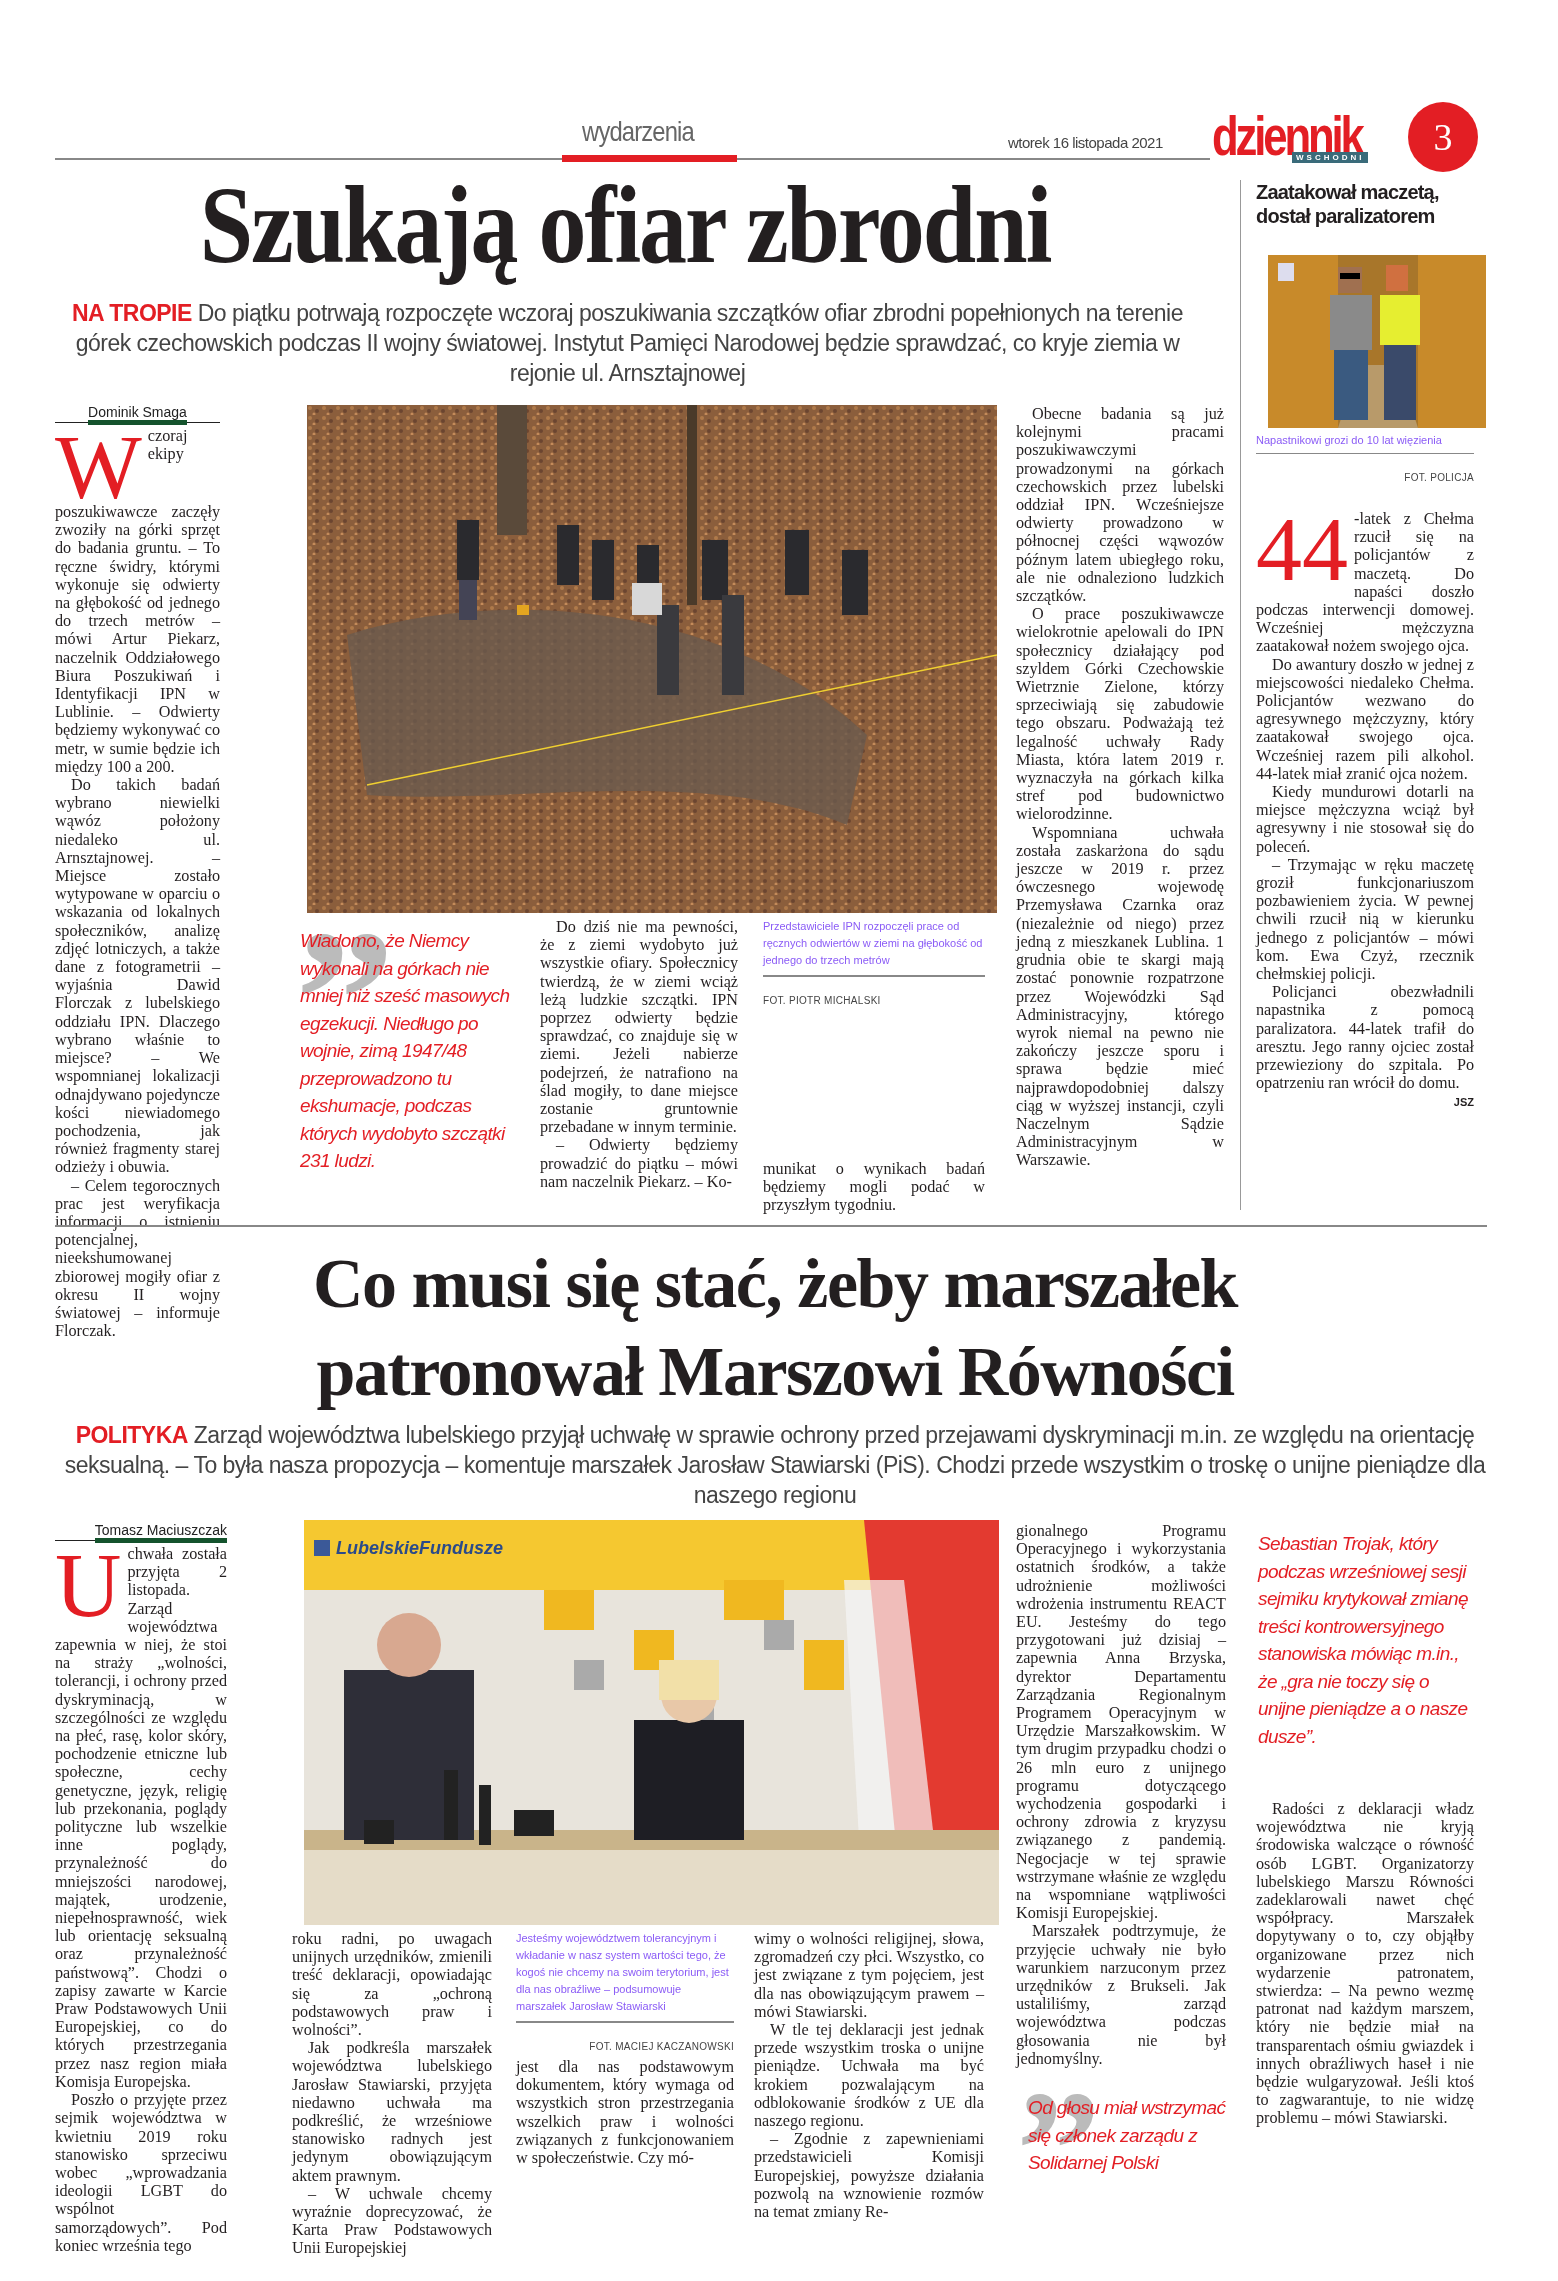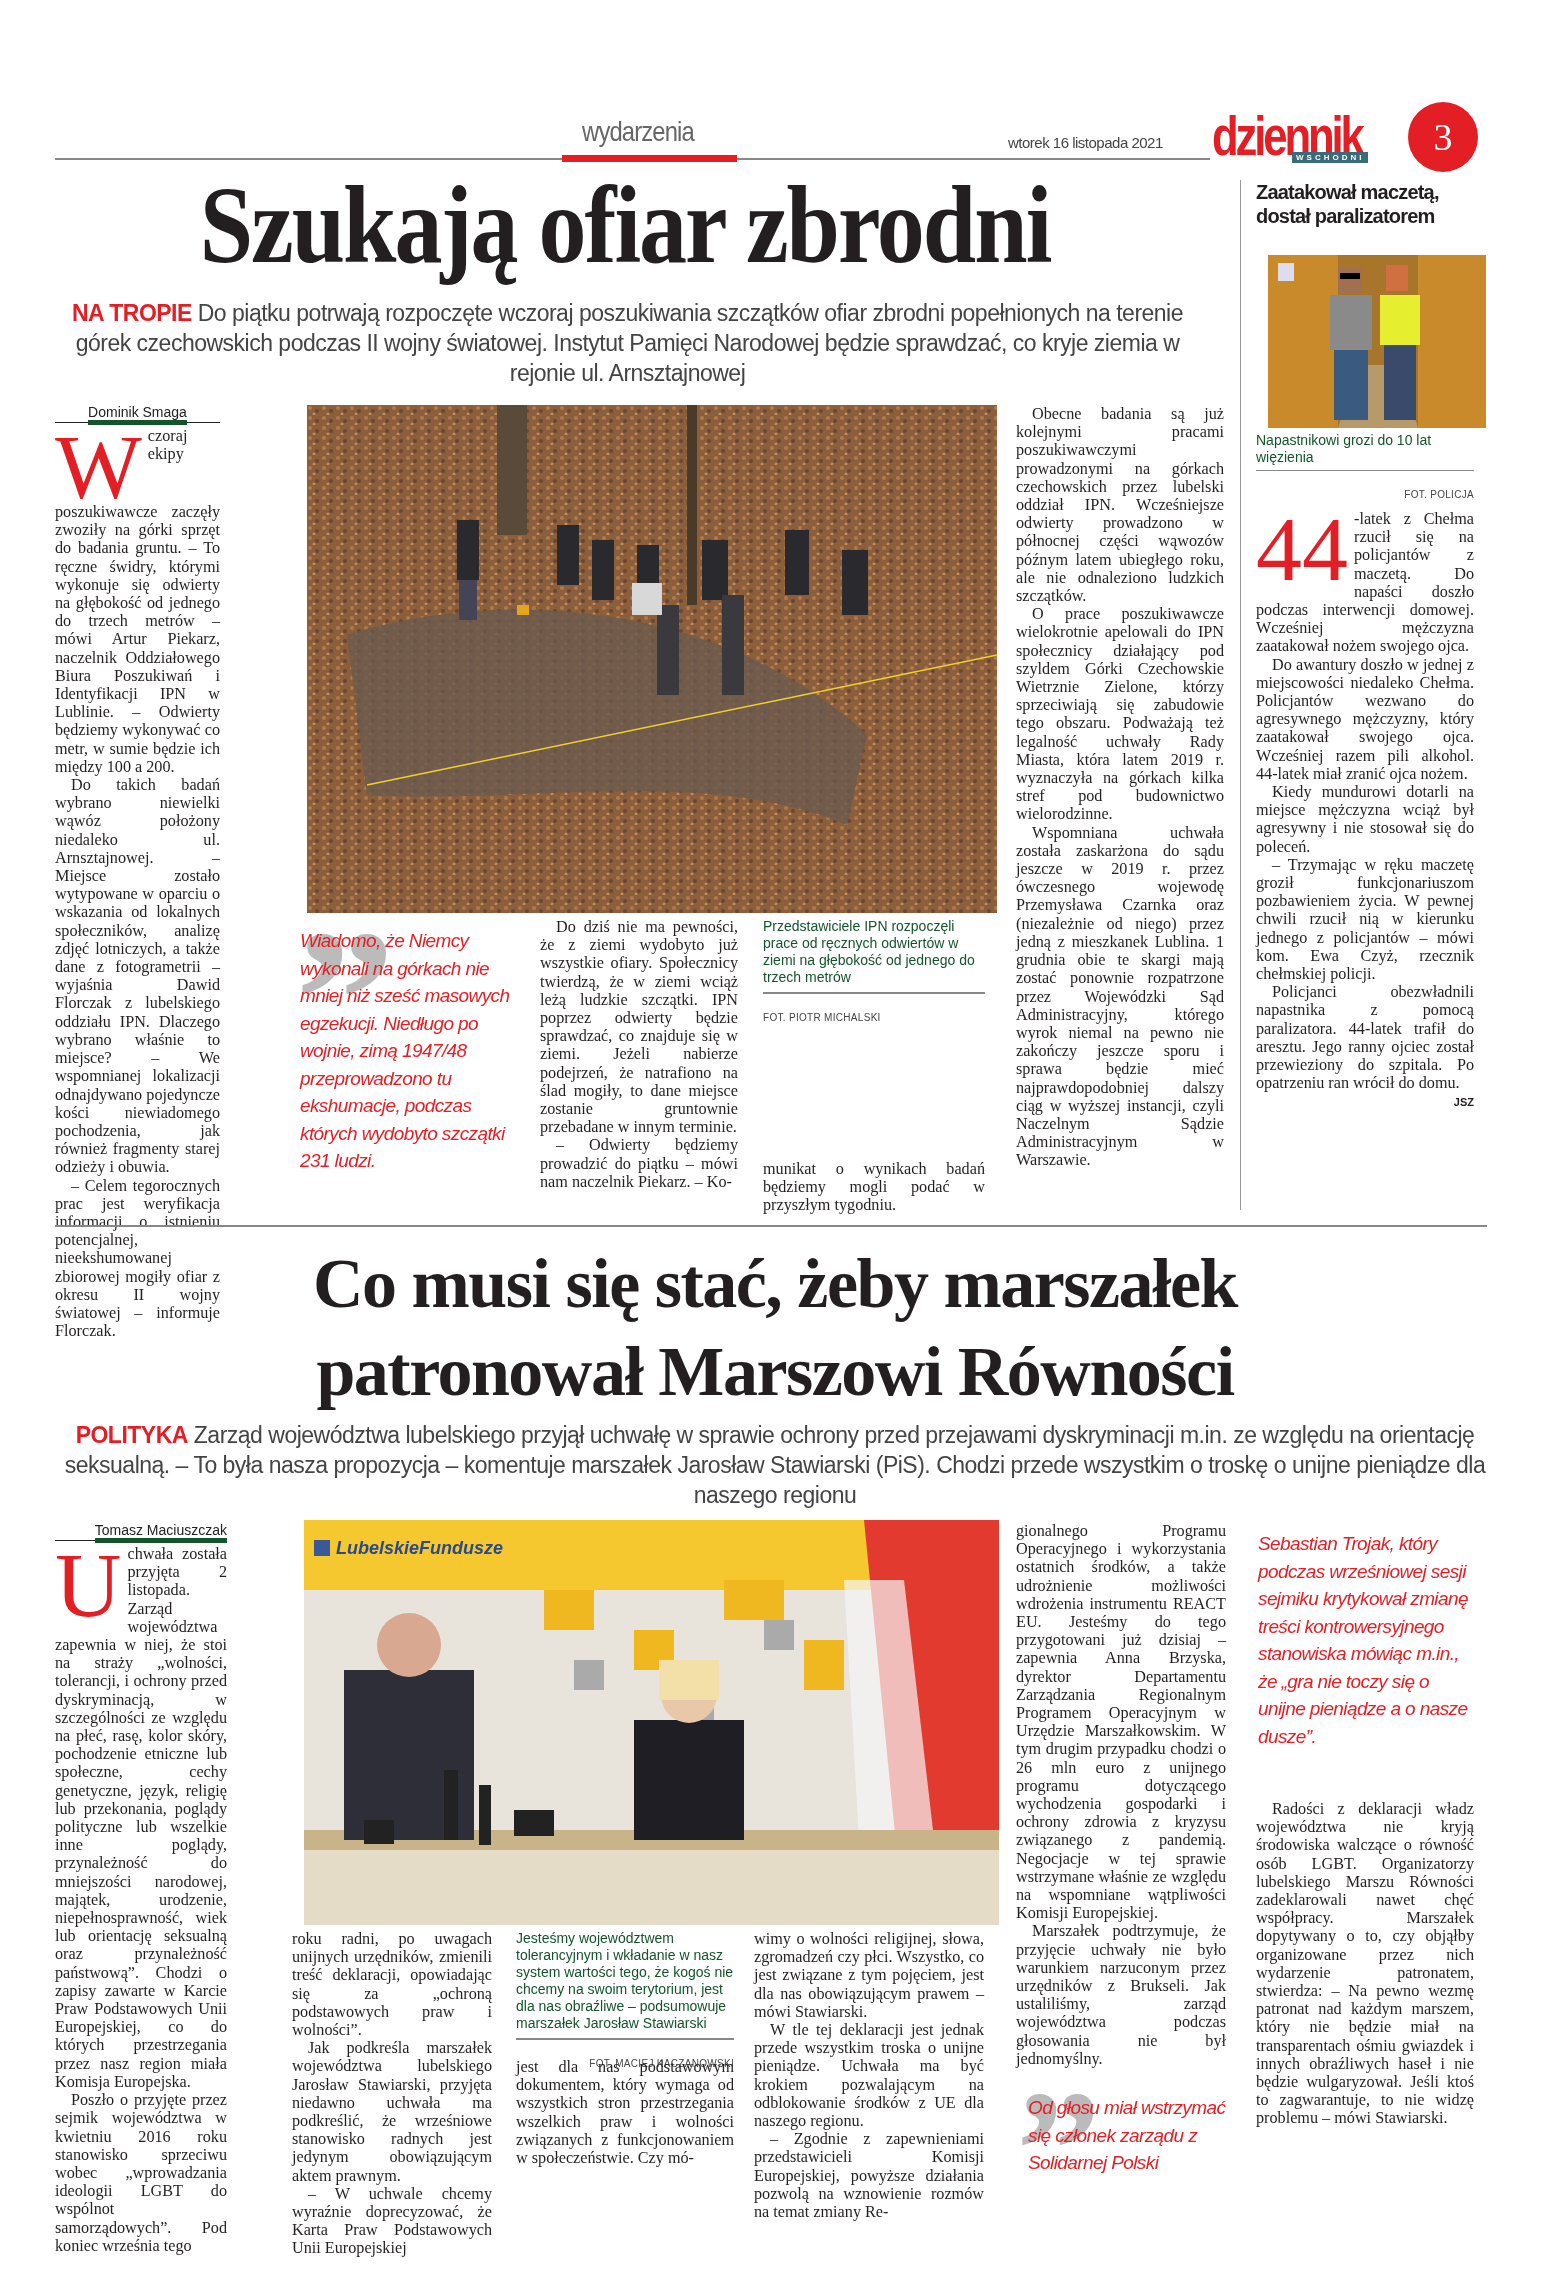--- a/index.html
+++ b/index.html
@@ -22,21 +22,21 @@
   .lead .kicker { color: #e31e24; font-weight: bold; }
   .lead1 { left: 55px; top: 298px; width: 1145px; }
 
   .byline { font-family: "Liberation Sans", sans-serif; font-size: 14px; color: #222; border-bottom: 1px solid #222; padding-bottom: 2px; }
   .byline span { border-bottom: 5px solid #14532d; }
   .col { font-family: "Liberation Serif", serif; font-size: 16.2px; line-height: 18.2px; text-align: justify; hyphens: auto; color: #231f20; }
   .col p { text-indent: 16px; }
   .col p.noind { text-indent: 0; }
   .dropcap { float: left; font-family: "Liberation Serif", serif; color: #e31e24; font-size: 92px; line-height: 72px; margin: 4px 6px 0 0; }
   .photo { overflow: hidden; margin-left: 12px; }
-  .caption { font-family: "Liberation Sans", sans-serif; font-size: 14px; line-height: 17px; color: #14532d; }
+  .caption { font-family: "Liberation Sans", sans-serif; font-size: 11px; line-height: 17px; color: #8b5cf6; }
   .credit { font-family: "Liberation Sans", sans-serif; font-size: 10px; color: #444; border-top: 2px solid #888; padding-top: 18px; letter-spacing: 0.3px; }
   .pullquote { font-family: "Liberation Sans", sans-serif; font-style: italic; color: #e31e24; font-size: 19px; line-height: 27.5px; letter-spacing: -0.6px; }
   .qmark { font-family: "Liberation Serif", serif; color: #bbb; font-size: 200px; font-weight: bold; line-height: 150px; }
   .sidehead { font-family: "Liberation Sans", sans-serif; font-weight: bold; font-size: 20px; line-height: 24px; letter-spacing: -0.8px; }
   .sig { font-family: "Liberation Sans", sans-serif; font-weight: bold; font-size: 11px; }
   .divider { left: 55px; top: 1225px; width: 1432px; height: 2px; background: #888; }
   .vrule { background: #999; width: 1px; }
 
   .headline2 { left: 60px; top: 1240px; width: 1430px; text-align: center; font-family: "Liberation Serif", serif; font-weight: bold; font-size: 70px; line-height: 88px; letter-spacing: -1.5px; }
   .lead2 { left: 55px; top: 1420px; width: 1440px; }
@@ -171,21 +171,21 @@
 <div class="abs lead lead2">
   <span class="kicker">POLITYKA</span>
   <span>Zarząd województwa lubelskiego przyjął uchwałę w sprawie ochrony przed przejawami dyskryminacji m.in. ze względu na orientację seksualną. – To była nasza propozycja – komentuje marszałek Jarosław Stawiarski (PiS). Chodzi przede wszystkim o troskę o unijne pieniądze dla naszego regionu</span>
 </div>
 
 <div class="abs" style="left:55px;top:1522px;width:172px;">
   <div class="byline" style="text-align:right;"><span>Tomasz Maciuszczak</span></div>
   <div class="col" style="margin-top:4px;">
     <span class="dropcap">U</span>
     <p class="noind">chwała została przyjęta 2 listopada. Zarząd województwa zapewnia w niej, że stoi na straży „wolności, tolerancji, i ochrony przed dyskryminacją, w szczególności ze względu na płeć, rasę, kolor skóry, pochodzenie etniczne lub społeczne, cechy genetyczne, język, religię lub przekonania, poglądy polityczne lub wszelkie inne poglądy, przynależność do mniejszości narodowej, majątek, urodzenie, niepełnosprawność, wiek lub orientację seksualną oraz przynależność państwową”. Chodzi o zapisy zawarte w Karcie Praw Podstawowych Unii Europejskiej, co do których przestrzegania przez nasz region miała Komisja Europejska.</p>
-    <p>Poszło o przyjęte przez sejmik województwa w kwietniu 2016 roku stanowisko sprzeciwu wobec „wprowadzania ideologii LGBT do wspólnot samorządowych”. Pod koniec września tego</p>
+    <p>Poszło o przyjęte przez sejmik województwa w kwietniu 2019 roku stanowisko sprzeciwu wobec „wprowadzania ideologii LGBT do wspólnot samorządowych”. Pod koniec września tego</p>
   </div>
 </div>
 
 <div class="abs photo" style="left:292px;top:1520px;width:695px;height:405px;">
   <svg width="695" height="405" viewBox="0 0 695 405">
     <rect width="695" height="405" fill="#e8e4dc"></rect>
     <rect x="0" y="0" width="695" height="70" fill="#f5c830"></rect>
     <g fill="#f0b820">
         <rect x="240" y="70" width="50" height="40"></rect>
         <rect x="330" y="110" width="40" height="40"></rect>

